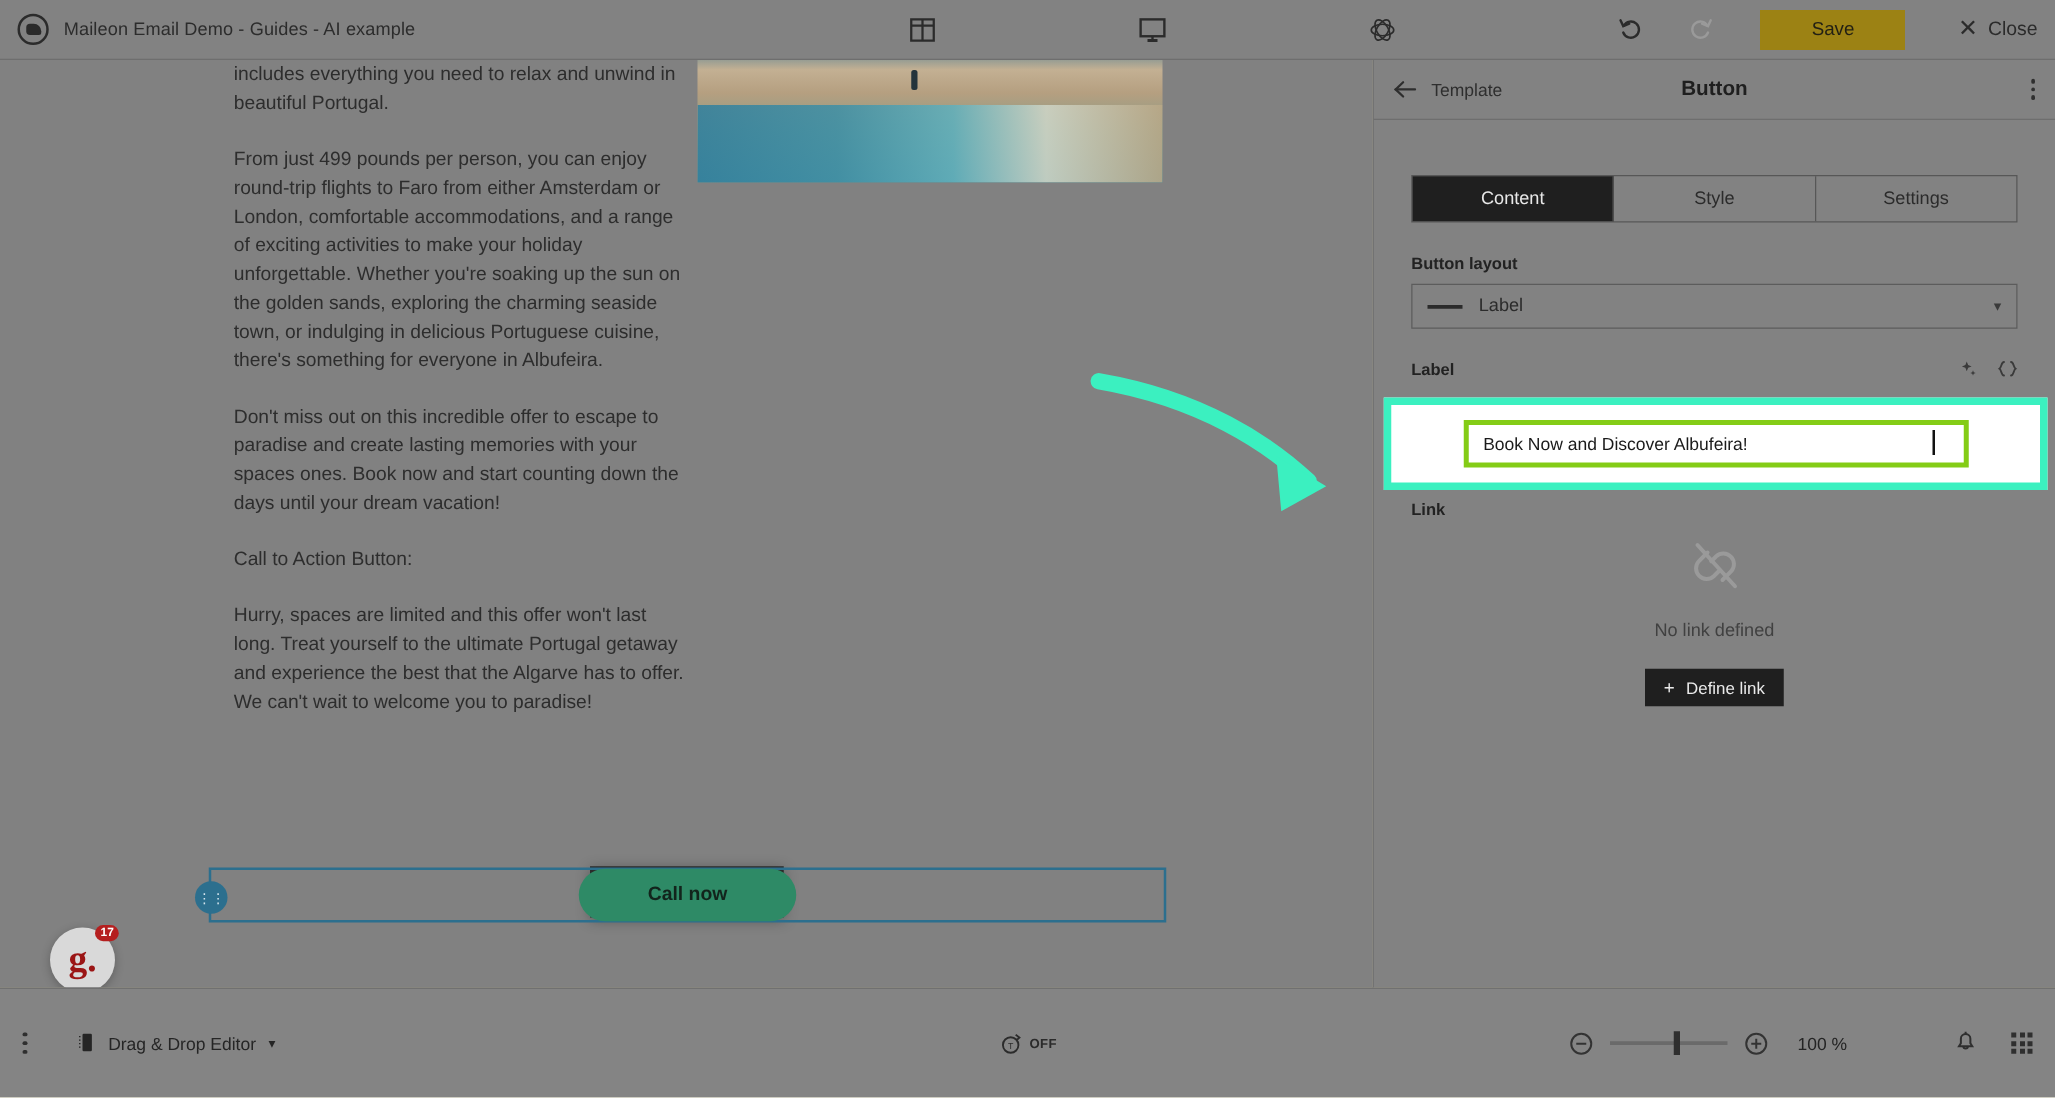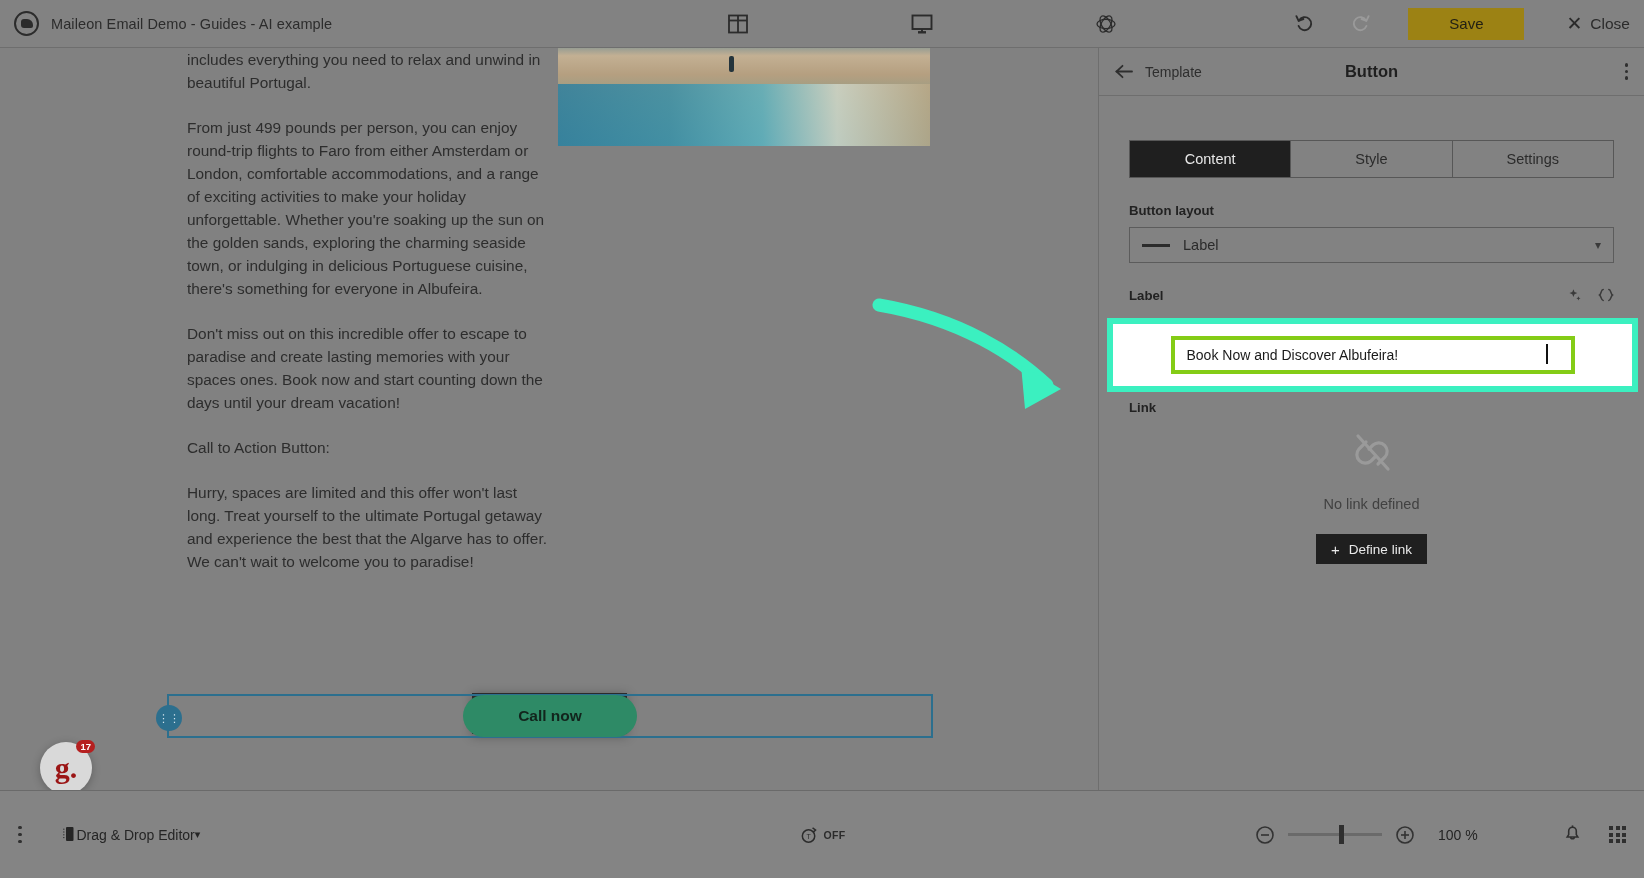--- a/index.html
+++ b/index.html
@@ -205,20 +205,21 @@
     display: flex; flex-direction: column; gap: 3px;
     cursor: pointer; z-index: 2;
   }
   .kebab i { width: 3.5px; height: 3.5px; border-radius: 50%; background: #2f2f2f; display:block; }
 
   .tabs {
     margin: 44px 30px 0 30px;
     height: 38px;
     display: flex;
     border: 1px solid #575757;
+    justify-content: flex-end;
   }
   .tab {
     flex: 1;
     display: flex; align-items: center; justify-content: center;
     font-size: 14.5px; color: #2b2b2b;
     border-right: 1px solid #575757;
     cursor: pointer;
   }
   .tab:last-child { border-right: none; }
   .tab.active { background: #1f1f1f; color: #e8e8e8; }
@@ -307,21 +308,21 @@
     background: #848484;
     border-top: 1px solid #6a6a6a;
     display: flex; align-items: center;
   }
   .bb-kebab {
     margin-left: 18px;
     display: flex; flex-direction: column; gap: 3.5px; cursor: pointer;
   }
   .bb-kebab i { width: 3.5px; height: 3.5px; border-radius: 50%; background: #2f2f2f; display:block; }
   .bb-editor {
-    display: flex; align-items: center; 
+    display: flex; align-items: center; gap: 10px;
     margin-left: 40px; color: #252525; font-size: 14px; cursor: pointer;
   }
   .bb-center {
     position: absolute; left: 50%; transform: translateX(-50%);
     display: flex; align-items: center; gap: 5px; color: #2b2b2b;
     cursor: pointer;
   }
   .off-text { font-size: 10.5px; font-weight: bold; letter-spacing: .3px; }
   .bb-right {
     margin-left: auto; display: flex; align-items: center; gap: 0;

